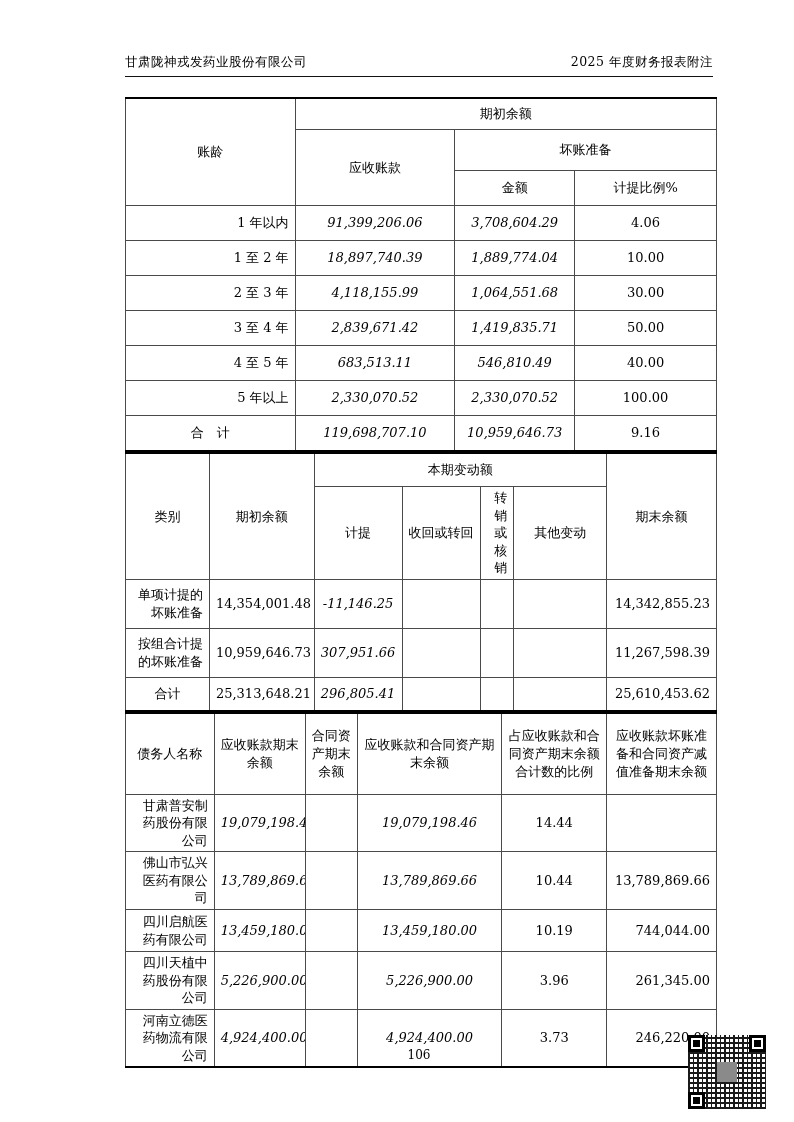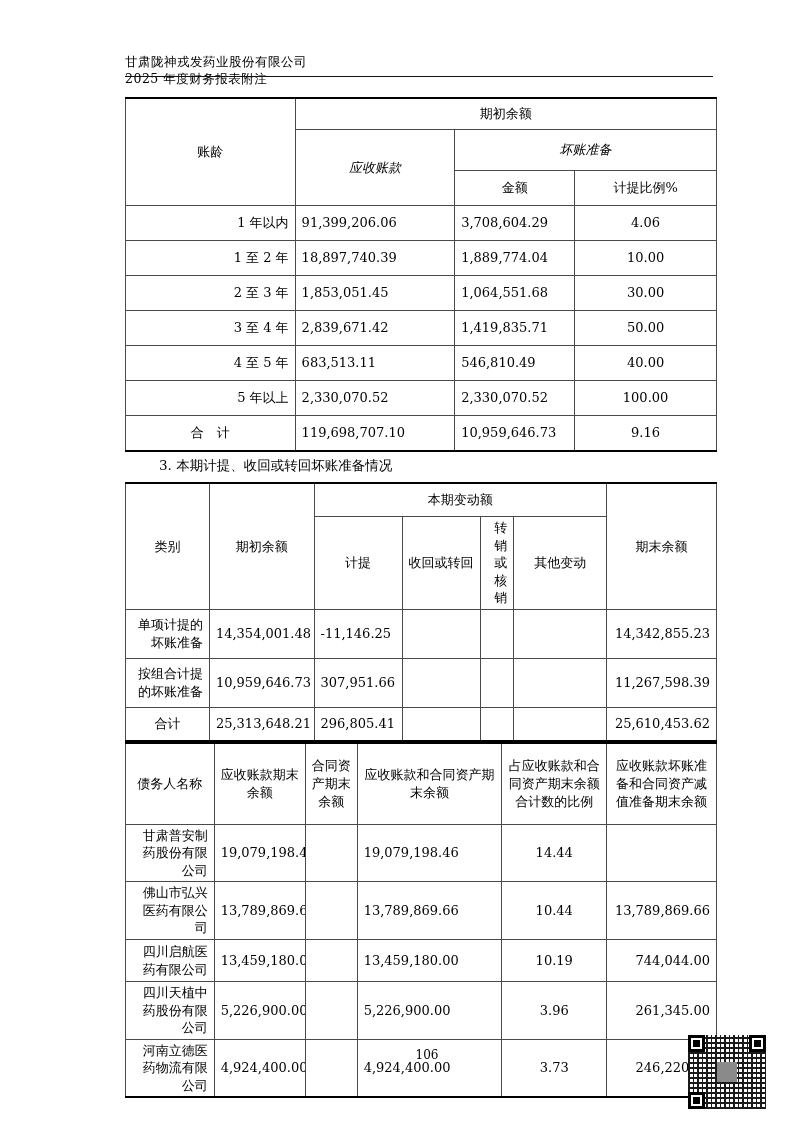--- a/index.html
+++ b/index.html
@@ -5,45 +5,45 @@
   html,body { margin:0; padding:0; background:#9a9a9a; }
   .page {
     position:relative; width:794px; height:1122px; margin:0 auto;
     background:#ffffff; overflow:hidden;
     font-family:"DejaVu Serif","Liberation Serif",serif; color:#000;
   }
   
   .rhead {
     position:absolute; left:125px; top:54px; width:588px;
     display:flex; justify-content:space-between;
-    font-size:12.5px; letter-spacing:.5px;flex-direction:column;
+    font-size:12.5px; letter-spacing:.5px;
   }
   .rhead-rule { position:absolute; left:125px; top:76px; width:588px; border-top:1.6px solid #111; }
 
   
   .content { position:absolute; left:125px; top:97px; width:592px; }
 
   table.t { border-collapse:collapse; table-layout:fixed; width:100%; font-size:13px;
             border-top:2.6px solid #000; border-bottom:2.6px solid #000;
             border-left:1px solid #333; border-right:1px solid #333; }
   table.t td { border:1px solid #4a4a4a; vertical-align:middle; padding:2px 6px;
                overflow:hidden; line-height:1.35; }
   .c   { text-align:center; }
   .lab { text-align:right; padding-left:8px; }
-  .num { text-align:left; padding-right:5px; }
+  .num { text-align:center; padding-right:5px;font-style:italic; }
   .num2{ text-align:right; padding-right:11px; }
   .num3{ text-align:right; padding-right:3px; }
-  .r26 td{ height:26px; } .r30 td{ height:30px; } .r36 td{ height:36px;font-style:italic; }
+  .r26 td{ height:26px; } .r30 td{ height:30px; } .r36 td{ height:36px; }
   .r28 td{ height:28px;margin-top:7px; } .r80 td{ height:80px; } .r44 td{ height:44px; }
   .r76 td{ height:76px; } .r37 td{ height:37px; }
   td.vtx { padding:4px 10px; line-height:1.25; text-align:right; }
 
   .para { margin:5px 0 7px 0; font-size:13.5px; text-indent:34px; }
 
-  .pageno { position:absolute; left:133px; top:1048px; width:588px;
+  .pageno { position:absolute; left:125px; top:1048px; width:588px;
             text-align:center; font-size:12px; }
 
   
   .qr { position:absolute; left:688px; top:1035px; width:78px; height:74px; background:#fff;
         background-image:
           repeating-linear-gradient(90deg,#1a1a1a 0 2px,rgba(255,255,255,0) 2px 5px,#1a1a1a 5px 6px,rgba(255,255,255,0) 6px 9px),
           repeating-linear-gradient(0deg,#1a1a1a 0 2px,#fff 2px 5px,#1a1a1a 5px 7px,#fff 7px 10px);
         }
   .qr .f { position:absolute; width:17px; height:17px; background:#fff; border:3px solid #000; box-sizing:border-box; }
   .qr .f::after { content:""; position:absolute; left:2px; top:2px; width:7px; height:7px; background:#000; }
@@ -90,21 +90,21 @@
         <td class="c">4.06</td>
       </tr>
       <tr class="r30">
         <td class="lab">1 至 2 年</td>
         <td class="num">18,897,740.39</td>
         <td class="num">1,889,774.04</td>
         <td class="c">10.00</td>
       </tr>
       <tr class="r30">
         <td class="lab">2 至 3 年</td>
-        <td class="num">1,853,051.45</td>
+        <td class="num">4,118,155.99</td>
         <td class="num">1,064,551.68</td>
         <td class="c">30.00</td>
       </tr>
       <tr class="r30">
         <td class="lab">3 至 4 年</td>
         <td class="num">2,839,671.42</td>
         <td class="num">1,419,835.71</td>
         <td class="c">50.00</td>
       </tr>
       <tr class="r30">
@@ -121,21 +121,20 @@
       </tr>
       <tr class="r30">
         <td class="c">合　计</td>
         <td class="num">119,698,707.10</td>
         <td class="num">10,959,646.73</td>
         <td class="c">9.16</td>
       </tr>
       </tbody>
     </table>
 
-    <p class="para">3. 本期计提、收回或转回坏账准备情况</p>
 
     <table class="t">
       <colgroup>
           <col style="width:14.2%">
           <col style="width:17.7%">
           <col style="width:14.9%">
           <col style="width:13.2%">
           <col style="width:5.7%">
           <col style="width:15.7%">
           <col style="width:18.6%">

